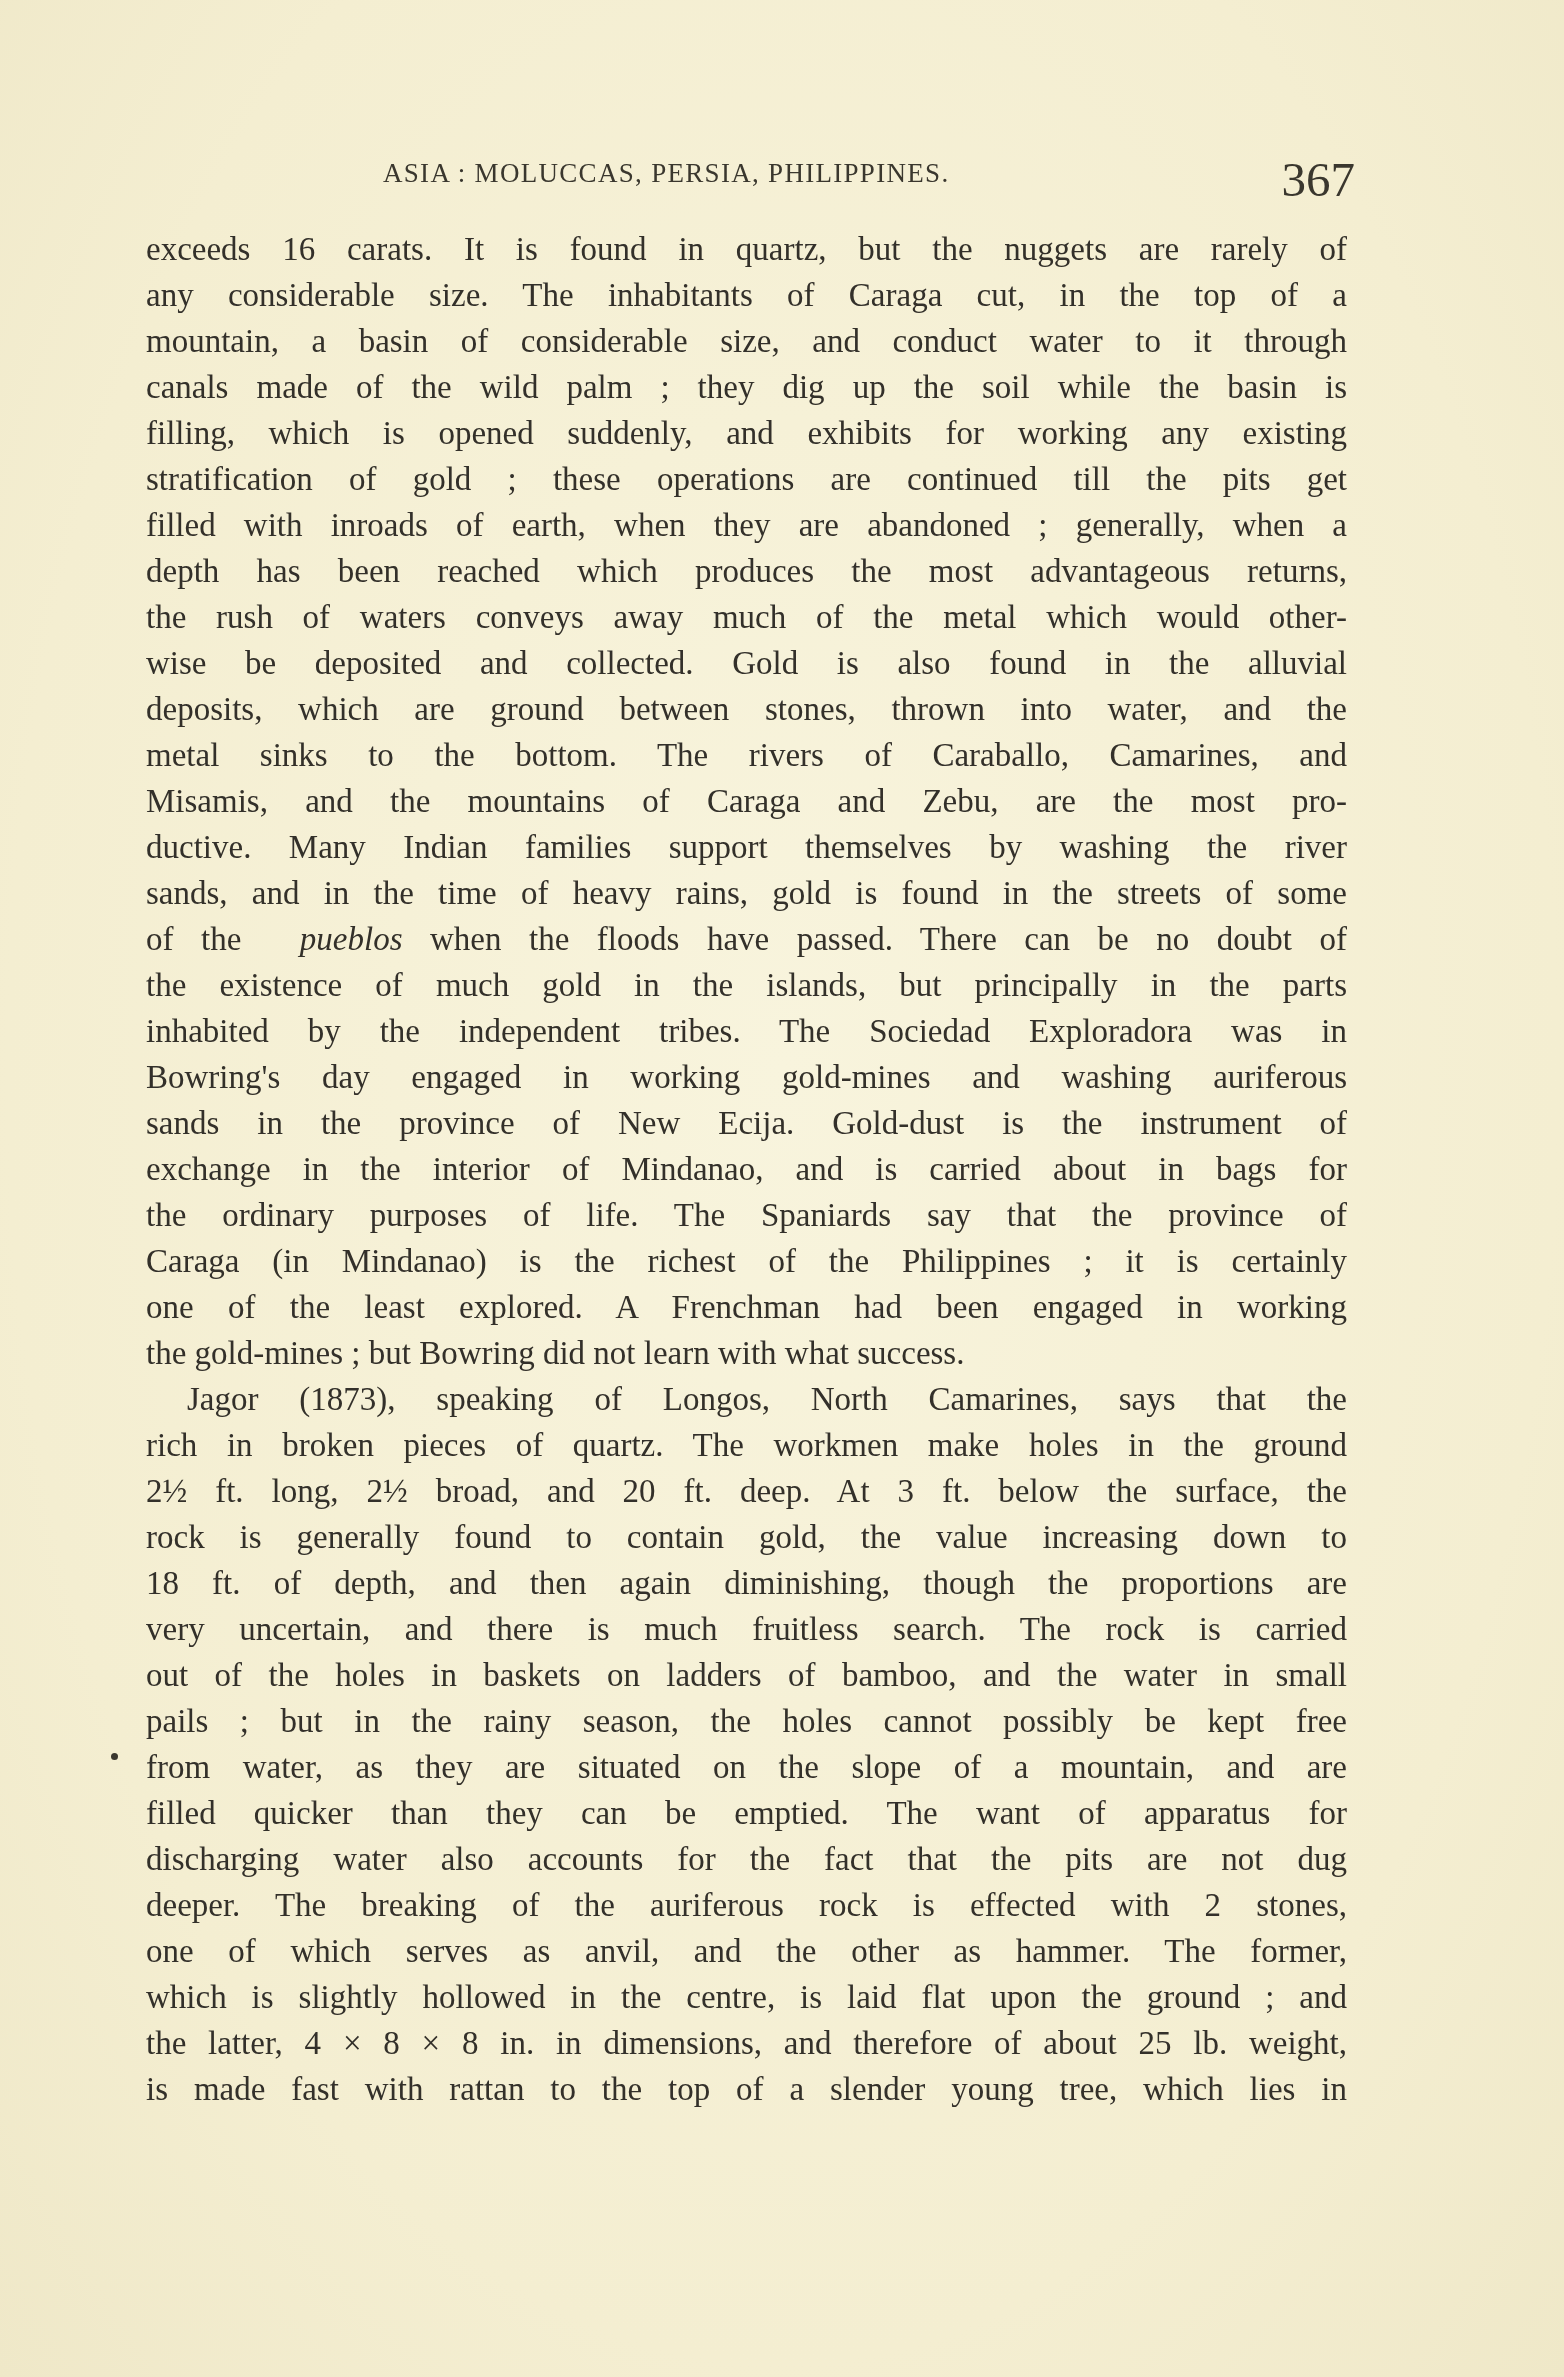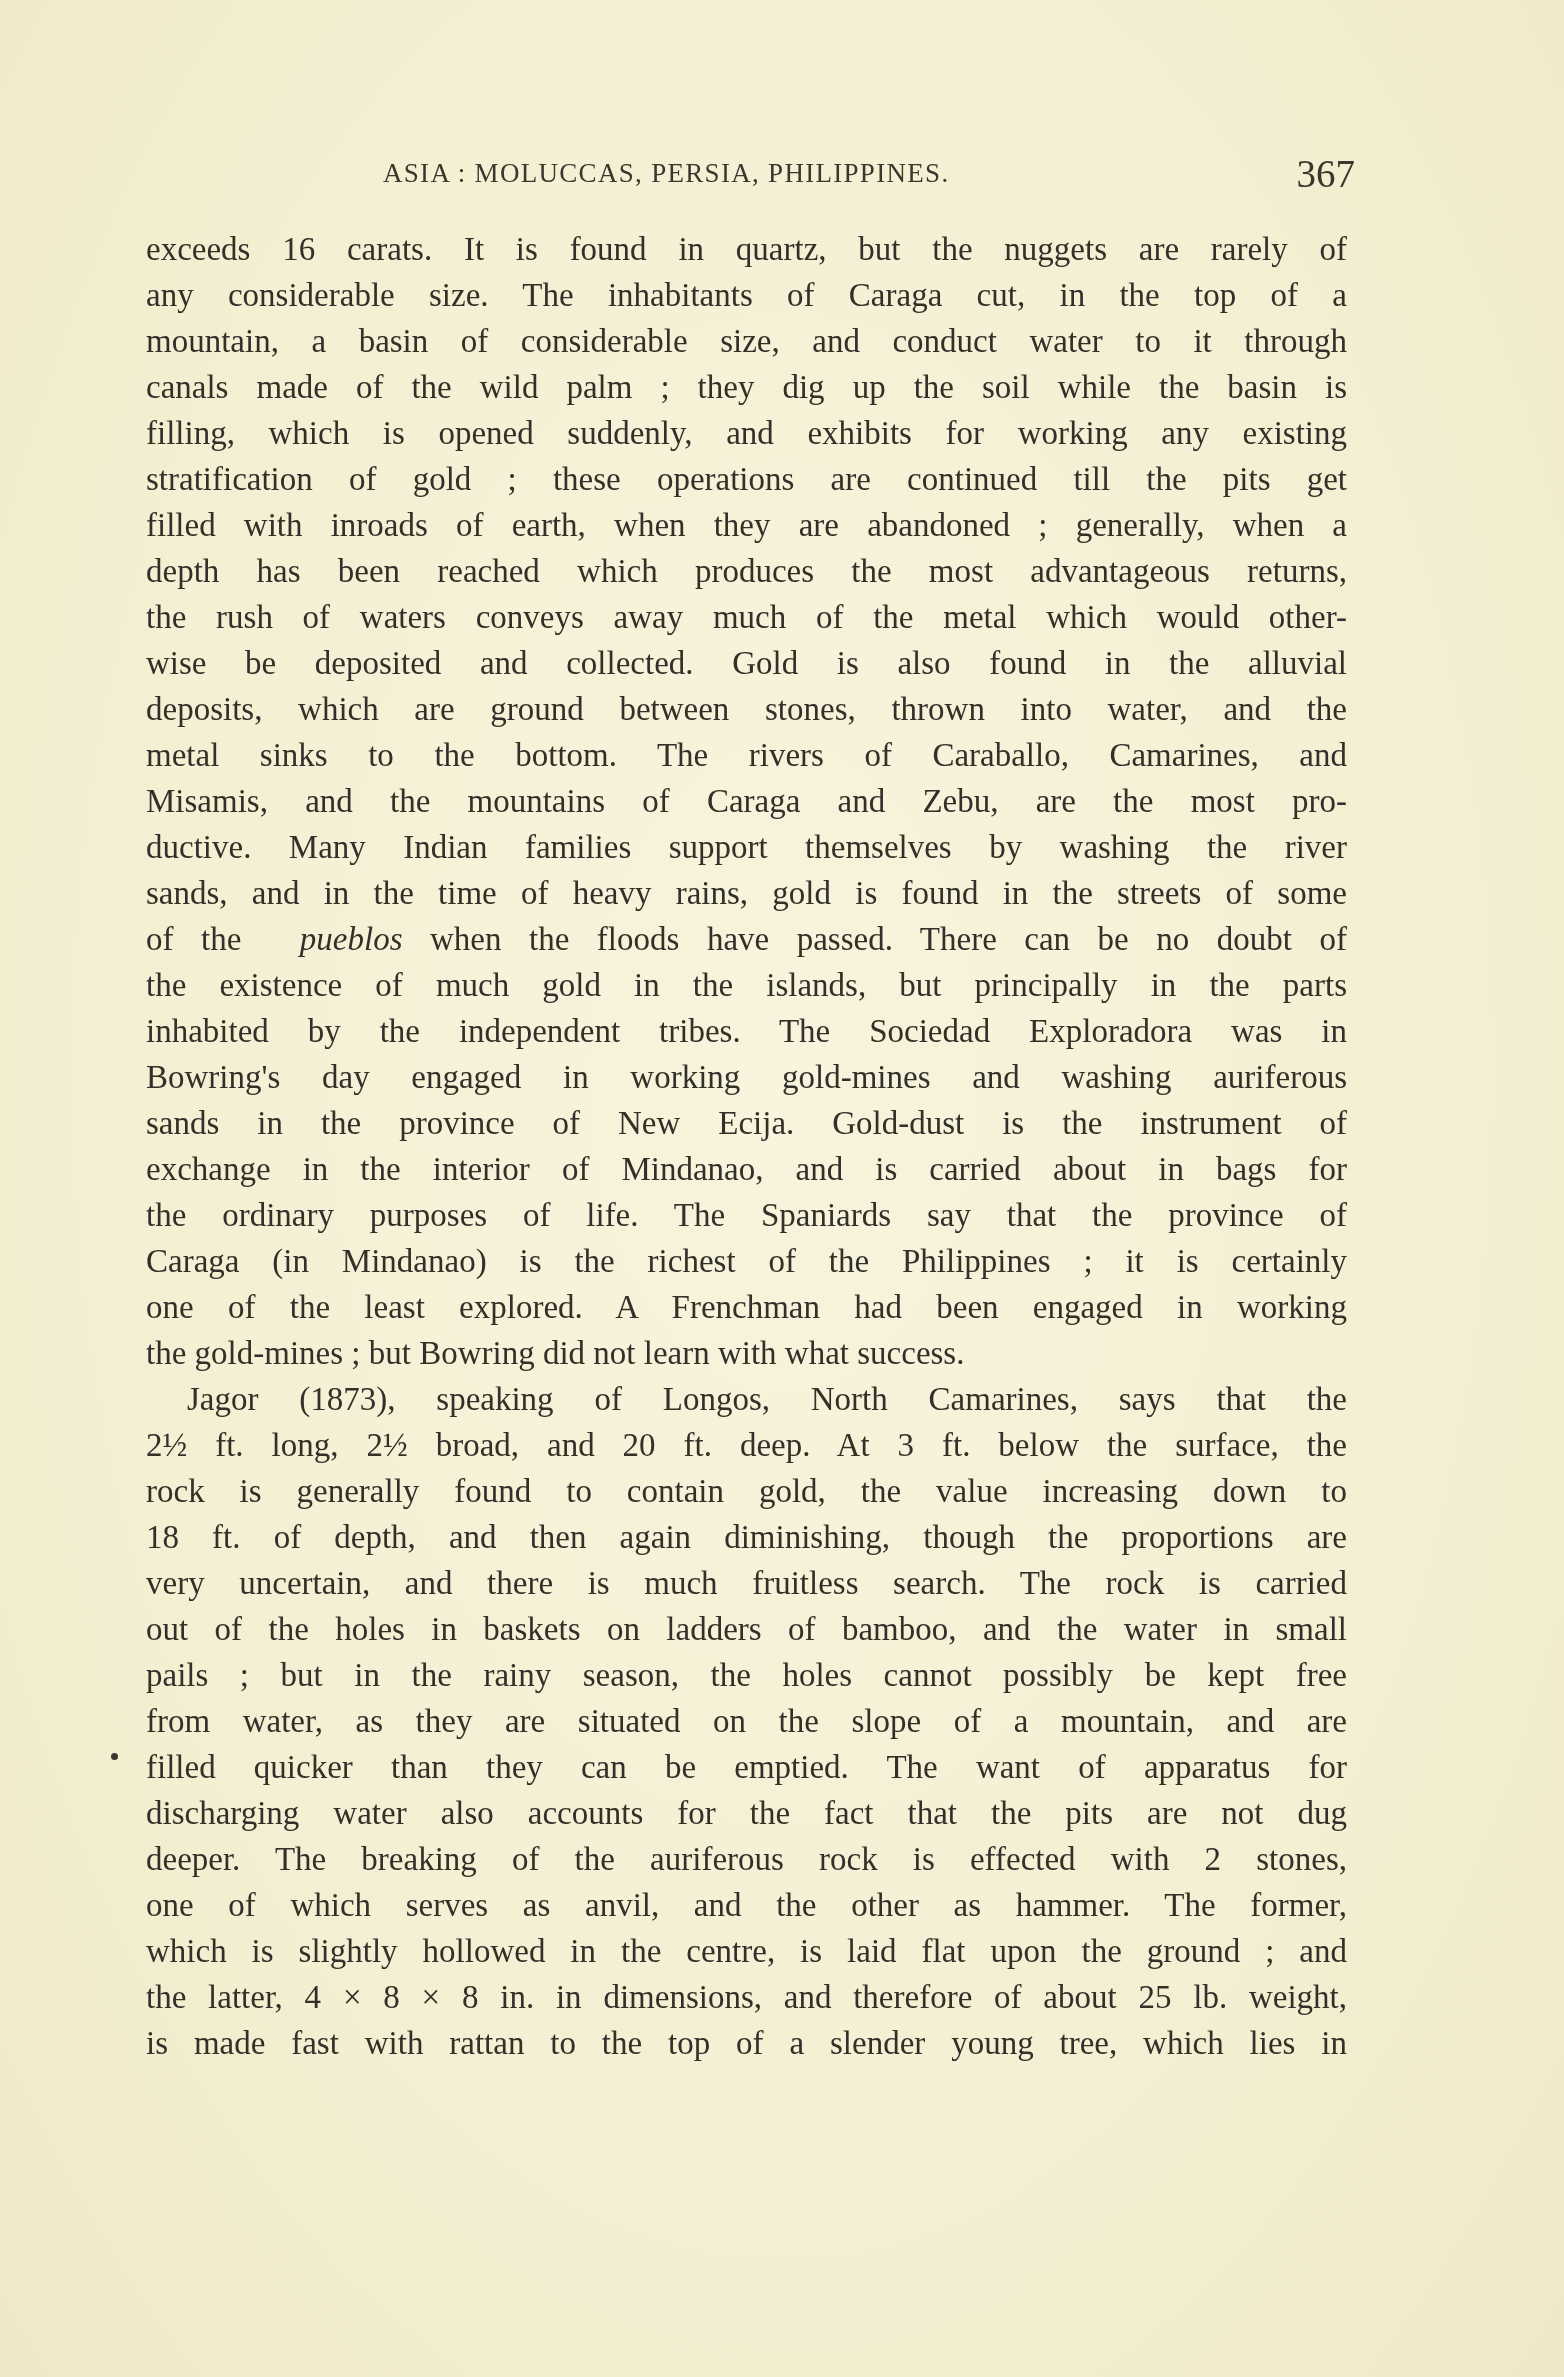--- a/index.html
+++ b/index.html
@@ -32,21 +32,21 @@
       position: absolute;
       left: 229px;
       top: 7.2px;
       font-size: 27px;
       letter-spacing: 1.3px;
     }
     .page-number {
       position: absolute;
       right: 0;
       top: 0;
-      font-size: 39px;
+      font-size: 49px;
       margin-left: 28px;
     }
     .body-text {
       position: absolute;
       top: 226px;
       left: 146px;
       width: 1201px;
       font-family: "Liberation Serif", "DejaVu Serif", serif;
       font-size: 33px;
       line-height: 46px;
@@ -111,20 +111,21 @@
       <span class="line">Bowring's day engaged in working gold-mines and washing auriferous</span>
       <span class="line">sands in the province of New Ecija.  Gold-dust is the instrument of</span>
       <span class="line">exchange in the interior of Mindanao, and is carried about in bags for</span>
       <span class="line">the ordinary purposes of life.  The Spaniards say that the province of</span>
       <span class="line">Caraga (in Mindanao) is the richest of the Philippines ; it is certainly</span>
       <span class="line">one of the least explored.  A Frenchman had been engaged in working</span>
       <span class="line last">the gold-mines ; but Bowring did not learn with what success.</span>
     </div>
     <div>
       <span class="line indent">Jagor (1873), speaking of Longos, North Camarines, says that the</span>
+      <span class="line">rich in broken pieces of quartz.  The workmen make holes in the ground</span>
       <span class="line">2½ ft. long, 2½ broad, and 20 ft. deep.  At 3 ft. below the surface, the</span>
       <span class="line">rock is generally found to contain gold, the value increasing down to</span>
       <span class="line">18 ft. of depth, and then again diminishing, though the proportions are</span>
       <span class="line">very uncertain, and there is much fruitless search.  The rock is carried</span>
       <span class="line">out of the holes in baskets on ladders of bamboo, and the water in small</span>
       <span class="line">pails ; but in the rainy season, the holes cannot possibly be kept free</span>
       <span class="line">from water, as they are situated on the slope of a mountain, and are</span>
       <span class="line">filled quicker than they can be emptied.  The want of apparatus for</span>
       <span class="line">discharging water also accounts for the fact that the pits are not dug</span>
       <span class="line">deeper.  The breaking of the auriferous rock is effected with 2 stones,</span>

